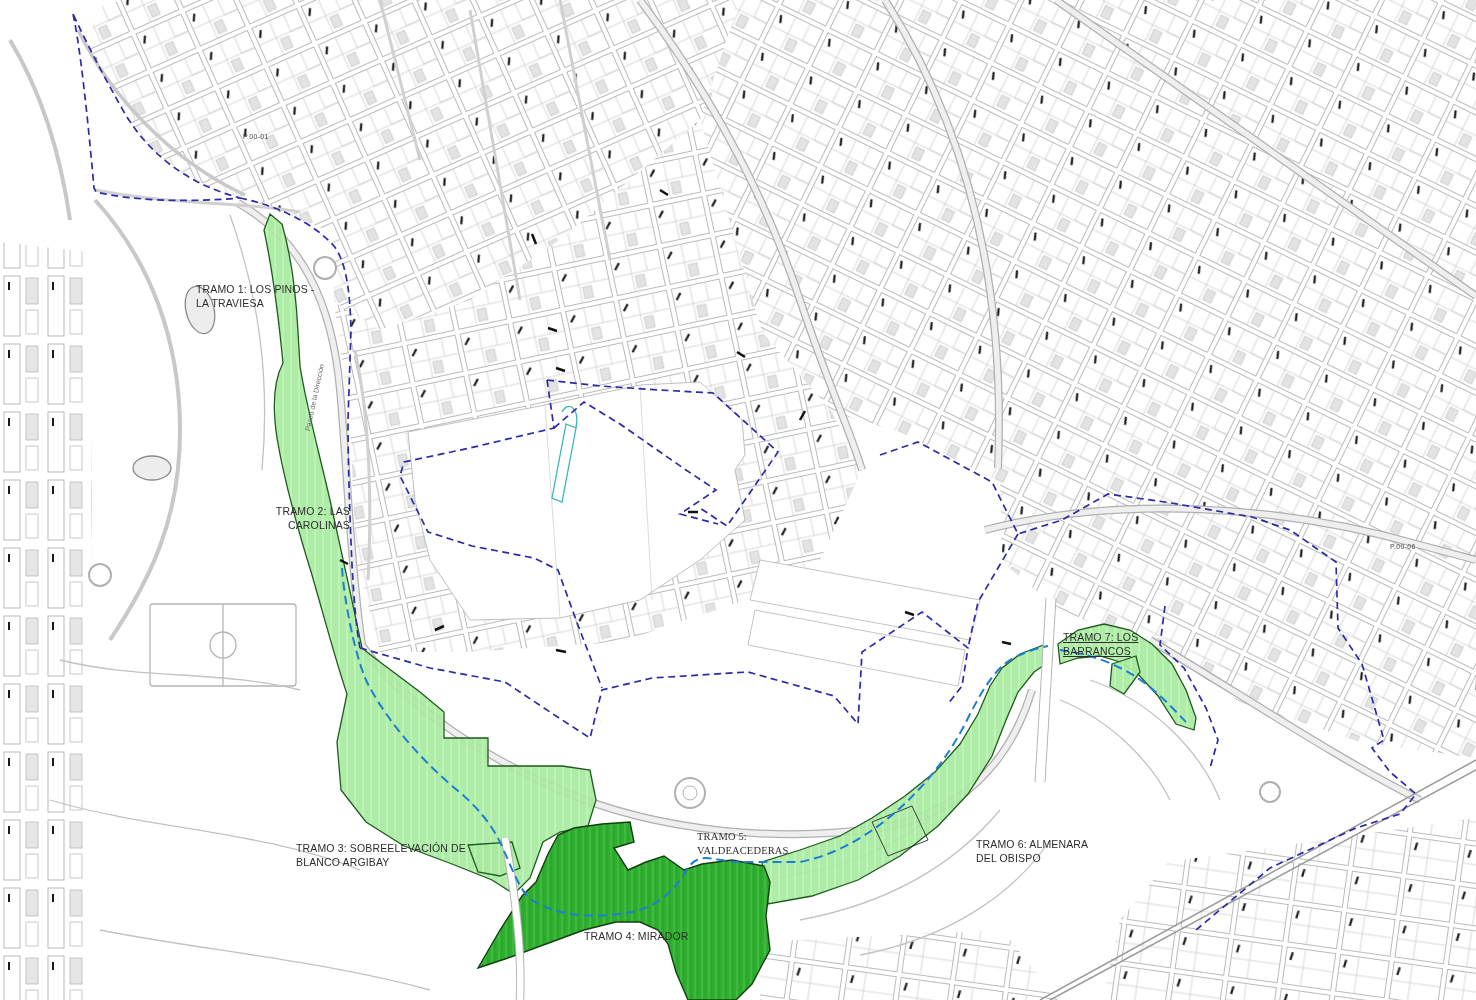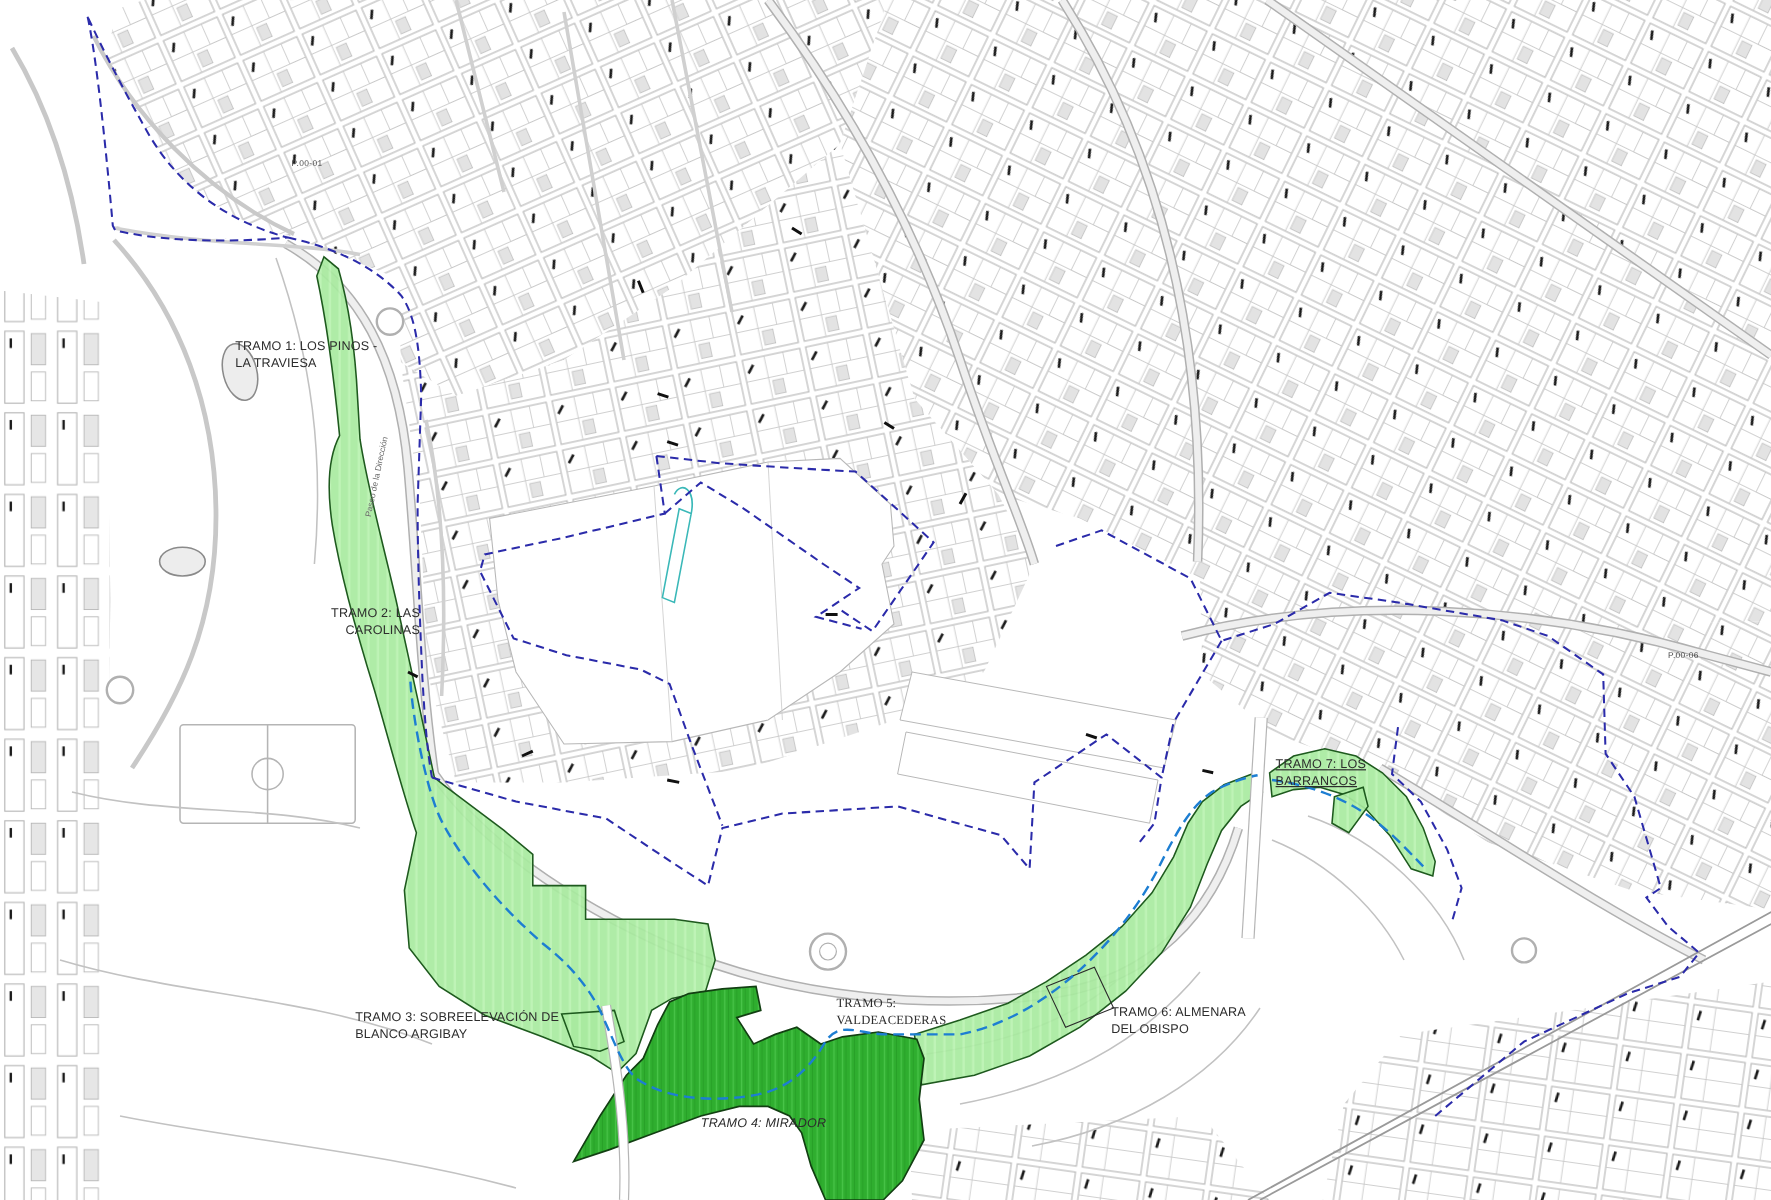--- a/index.html
+++ b/index.html
@@ -172,21 +172,21 @@
     <path d="M342,568 C344,600 356,664 370,688 C390,724 418,756 452,786 C470,800 488,818 500,842 C512,868 520,892 532,900 C560,918 600,918 632,912 C660,906 676,888 688,868 C700,850 716,862 740,862 L800,862 C830,856 858,842 886,820 C916,796 944,764 964,726 C980,694 992,672 1010,660 C1024,652 1038,648 1048,646"></path>
     <path d="M1060,650 C1090,654 1120,664 1146,684 C1164,698 1178,714 1186,722"></path>
   </g>
 
   <path fill="none" stroke="#111111" stroke-width="2.5" d="M532,234 l4,10 M548,328 l9,3 M556,368 l9,3 M660,190 l8,5 M737,352 l8,5 M800,420 l5,-9 M905,612 l9,3 M1002,642 l9,2 M688,512 l10,0 M556,650 l10,2 M435,630 l9,-4 M340,560 l8,4"></path>
 </svg>
 
 <div class="lbl" style="left:196px;top:283px;width:128px;">TRAMO 1: LOS PINOS - LA TRAVIESA</div>
 <div class="lbl" style="left:258px;top:505px;width:92px;text-align:right;">TRAMO 2: LAS CAROLINAS</div>
 <div class="lbl" style="left:296px;top:842px;width:175px;">TRAMO 3: SOBREELEVACIÓN DE BLANCO ARGIBAY</div>
-<div class="lbl" style="left:584px;top:930px;width:180px;font-style:italic;">TRAMO 4: MIRADOR</div>
+<div class="lbl" style="left:584px;top:930px;width:180px;">TRAMO 4: MIRADOR</div>
 <div class="lbl" style="left:697px;top:830px;width:95px;font-family:Liberation Serif, serif;">TRAMO 5: VALDEACEDERAS</div>
-<div class="lbl" style="left:926px;top:838px;width:120px;">TRAMO 6: ALMENARA DEL OBISPO</div>
+<div class="lbl" style="left:976px;top:838px;width:120px;">TRAMO 6: ALMENARA DEL OBISPO</div>
 <div class="lbl" style="left:1063px;top:631px;width:95px;text-decoration:underline;">TRAMO 7: LOS BARRANCOS</div>
 <div class="code" style="left:243px;top:133px;">P.00-01</div>
 <div class="code" style="left:1390px;top:543px;">P.00-06</div>
 <div class="street" style="left:304px;top:430px;">Paseo de la Dirección</div>
 
 </div>
 
 </body></html>

